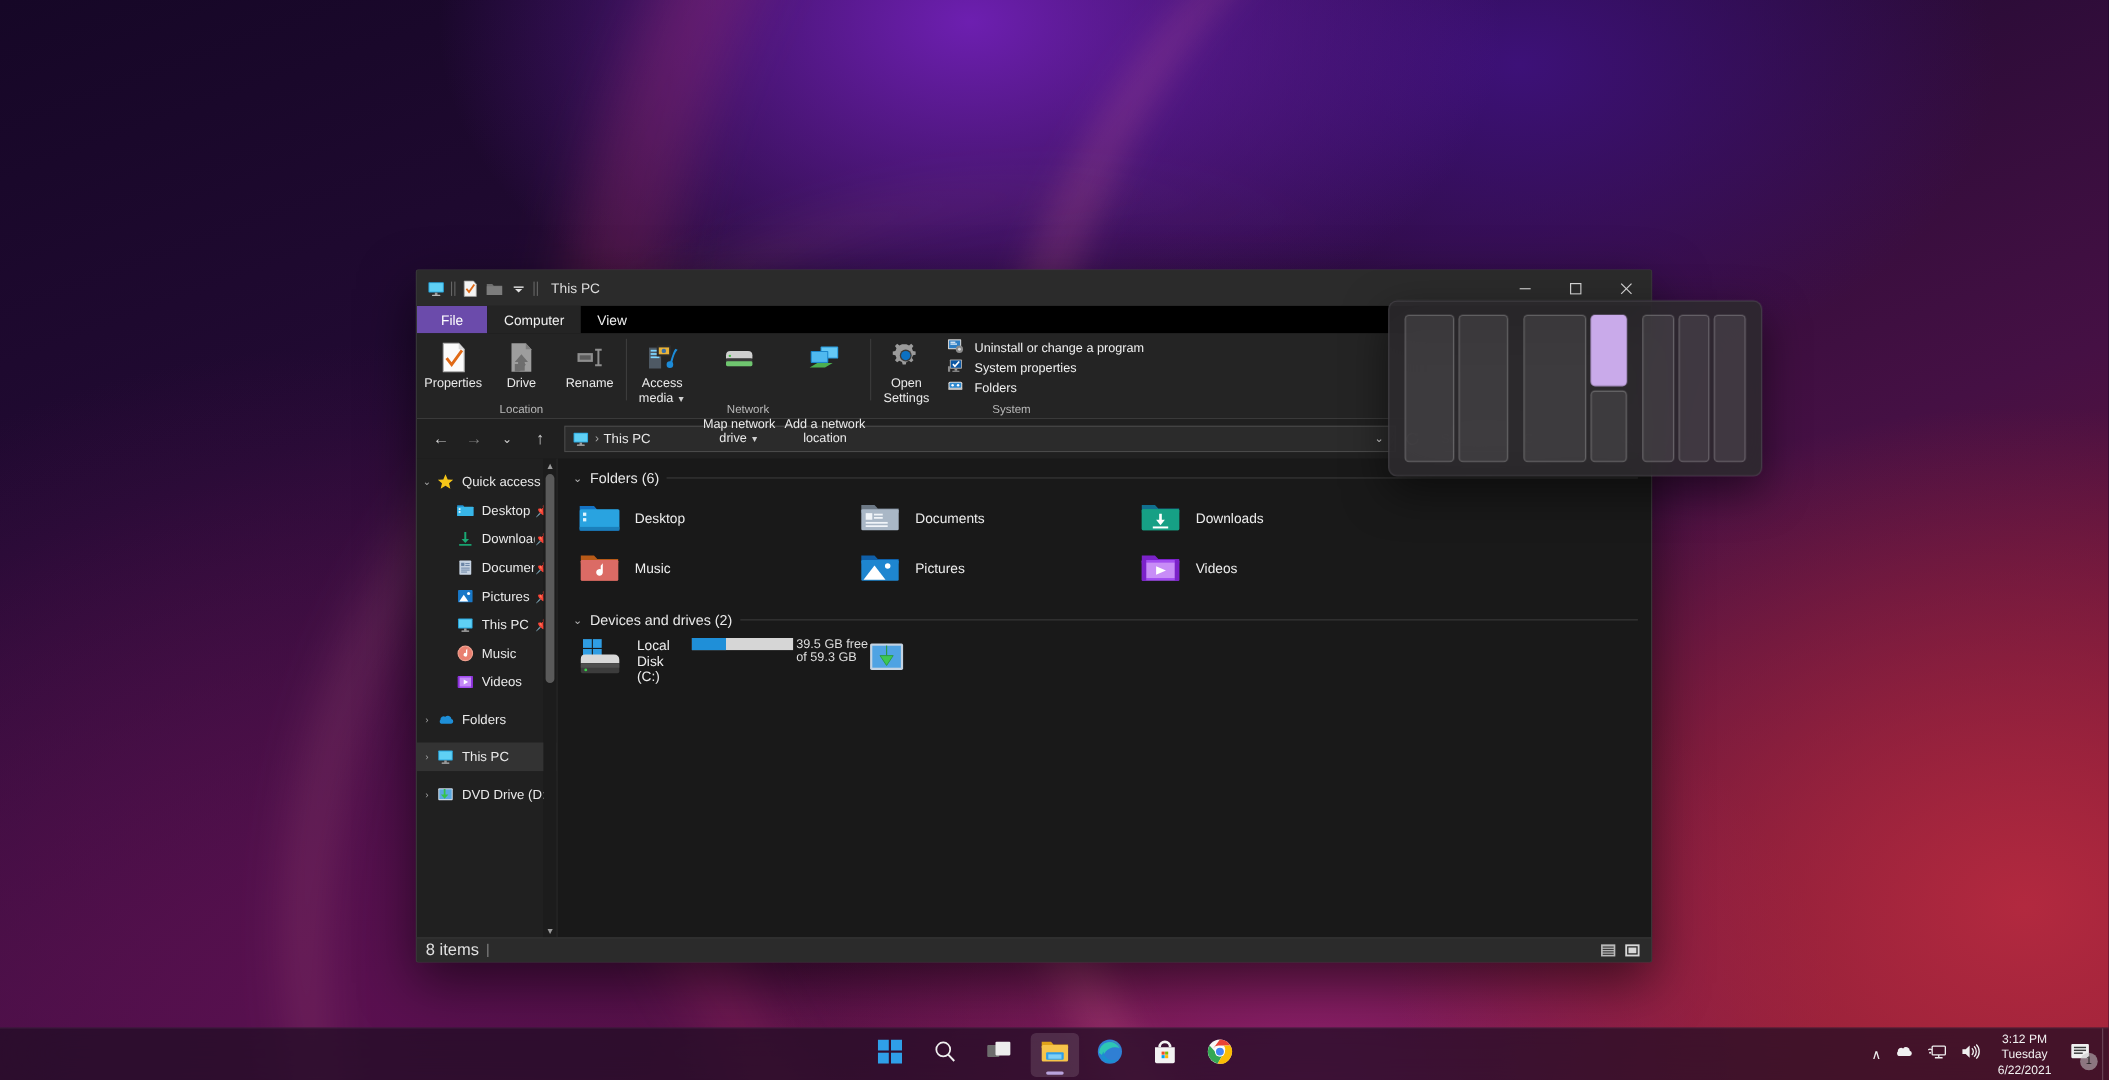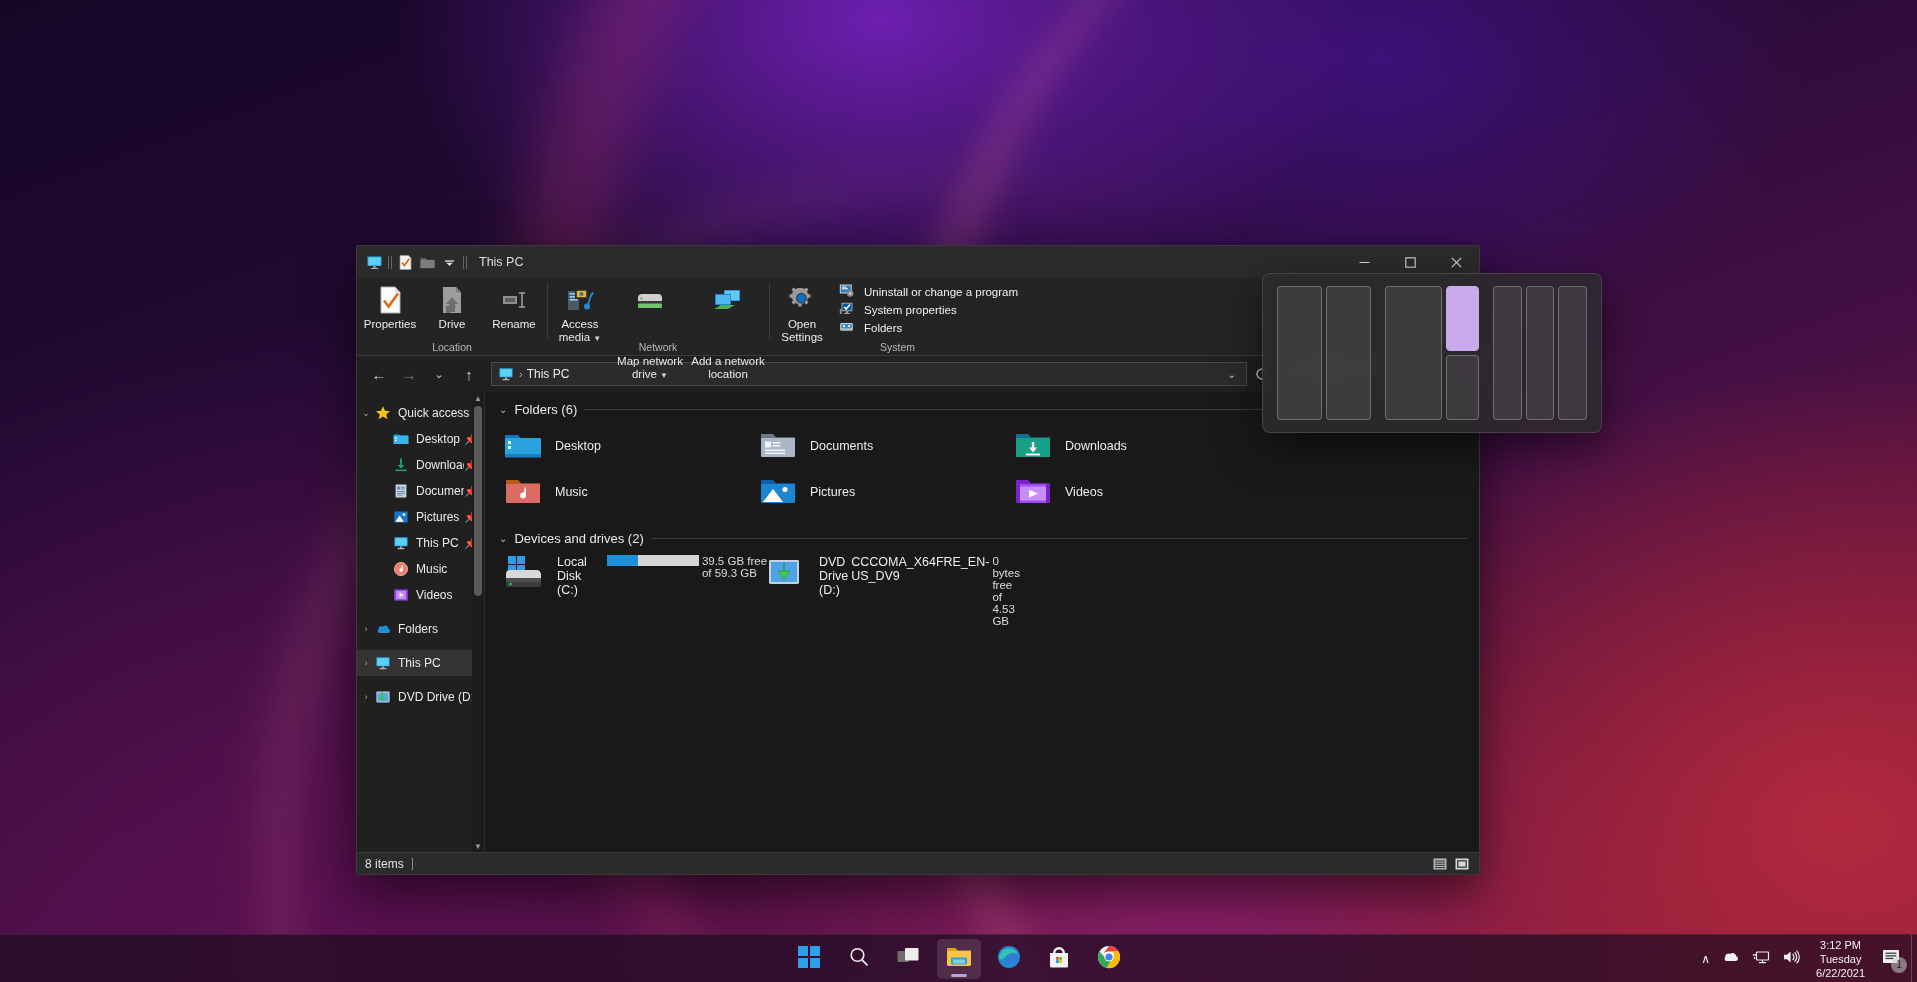--- a/index.html
+++ b/index.html
@@ -58,21 +58,21 @@
     left: 250px; top: 180px; width: 1500px; height: 1400px;
     border-width: 0 0 0 46px;
     border-left-color: rgba(255, 150, 170, 0.13);
     filter: blur(20px);
     transform: rotate(24deg);
   }
 
   
   #explorer {
     position: absolute;
-    left: 356px; top: 245px;
+    left: 378px; top: 245px;
     width: 1124px; height: 630px;
     background: #202020;
     border: 1px solid #3a3a3a;
     border-radius: 2px;
     box-shadow: 0 18px 48px rgba(0,0,0,0.55);
     display: flex; flex-direction: column;
     color: #e6e6e6;
     overflow: hidden;
   }
 
@@ -252,21 +252,21 @@
     width: 158px; height: 11px; background: #d6d6d6; border: 0; position: relative;
   }
   .drive-bar .fill { position: absolute; left: 0; top: 0; bottom: 0; background: #1f8fd8; }
   .drive-free { font-size: 11.5px; color: #dcdcdc; }
 
   
   #statusbar {
     flex: 0 0 22px; background: #2b2b2b; border-top: 1px solid #3a3a3a;
     display: flex; align-items: center; padding: 0 8px; gap: 8px;
   }
-  #status-text { font-size: 12px; color: #e0e0e0; }
+  #status-text { font-size: 15px; color: #e0e0e0; }
   #status-divider { width: 1px; height: 12px; background: #8a8a8a; }
   #view-toggles { margin-left: auto; display: flex; gap: 4px; align-items: center; }
   .vtoggle {
     width: 18px; height: 16px; display: flex; align-items: center; justify-content: center;
   }
 
   
   #snapflyout {
     position: absolute;
     left: 1262px; top: 273px;
@@ -396,20 +396,25 @@
       </div>
       <div class="wc-btn" id="wc-close">
         <svg width="11" height="11" viewBox="0 0 11 11">
           <line x1="0.8" y1="0.8" x2="10.2" y2="10.2" stroke="#d8d8d8" stroke-width="1.1"></line>
           <line x1="10.2" y1="0.8" x2="0.8" y2="10.2" stroke="#d8d8d8" stroke-width="1.1"></line>
         </svg>
       </div>
     </div>
   </div>
 
+  <div id="ribbon-tabs">
+    <div class="rtab" id="tab-file">File</div>
+    <div class="rtab" id="tab-computer">Computer</div>
+    <div class="rtab" id="tab-view">View</div>
+  </div>
 
   <div id="ribbon">
 
     <div class="rgroup">
       <div class="rgroup-items">
         <div class="rbtn">
           <span class="ricon">
             <svg width="30" height="30" viewBox="0 0 30 30">
               <polygon points="6,2 20,2 25,7.5 25,28 6,28" fill="#fbfbfb" stroke="#b0b0b0" stroke-width="1"></polygon>
               <polygon points="20,2 25,7.5 20,7.5" fill="#dcdcdc"></polygon>
@@ -879,25 +884,20 @@
 
         <div class="drive-tile">
           <span class="drive-icon">
             <svg width="40" height="38" viewBox="0 0 40 38">
               <rect x="4" y="6" width="30" height="24" rx="1.4" fill="#c4d3e2"></rect>
               <rect x="6" y="8" width="26" height="20" fill="#4fa3e3"></rect>
               <path d="M19 8 v9 h6 l-6 9 l-6-9 h6 v-9 z" fill="#3ec752"></path>
               <path d="M19 8 v9 h6 l-6 9 l-6-9 h6 v-9 z" fill="none" stroke="#2a9a3c" stroke-width="0.8"></path>
             </svg>
           </span>
-          <span class="drive-info">
-            <span class="drive-name">DVD Drive (D:)</span>
-            <span class="drive-name">CCCOMA_X64FRE_EN-US_DV9</span>
-            <span class="drive-free">0 bytes free of 4.53 GB</span>
-          </span>
         </div>
       </div>
 
     </div>
   </div>
 
   <div id="statusbar">
     <span id="status-text">8 items</span>
     <span id="status-divider"></span>
     <span id="view-toggles">

